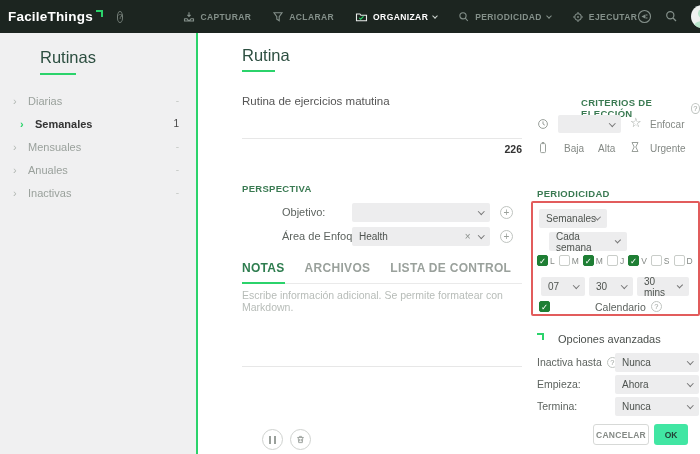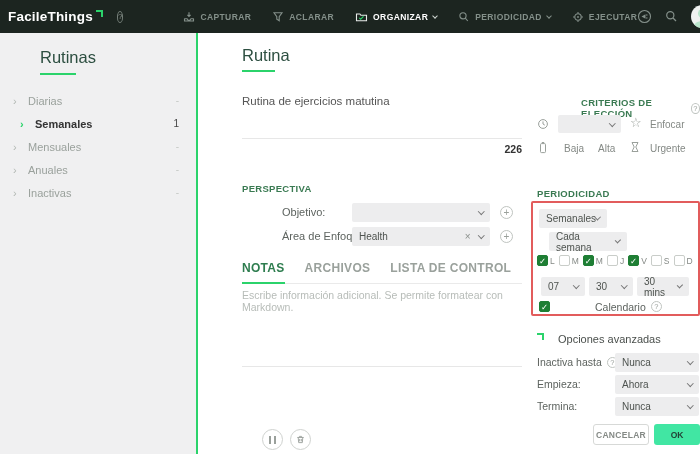--- a/index.html
+++ b/index.html
@@ -94,21 +94,21 @@
   .day { display:flex; align-items:center; margin-right:4px; }
   .day-lbl { font-size:8.5px; color:#848985; margin-left:2px; }
 
   .advanced-head { display:flex; align-items:flex-start; gap:14px; font-size:11px; color:#4a4f4c; cursor:pointer; }
   .advanced-head .corner-mark { border-color:var(--accent,#2bd36b); margin:0; width:7px; height:7px; }
   .opt-lbl { font-size:10.5px; color:#5d635f; display:flex; align-items:center; gap:5px; }
 
   .btn-cancel { position:absolute; top:391px; left:56px; width:56px; height:21px; background:#fff;
                 border:1px solid #d7d9d7; border-radius:3px; font-size:8.5px; font-weight:bold;
                 letter-spacing:.3px; color:#848985; cursor:pointer; }
-  .btn-ok { position:absolute; top:391px; left:117px; width:46px; height:21px;
+  .btn-ok { position:absolute; top:391px; left:117px; width:34px; height:21px;
             background:var(--ok-bg,#41e6a3); border:none; border-radius:3px; font-size:8.5px;
             font-weight:bold; color:#234237; cursor:pointer; }
 
   svg { display:block; }
 </style>
 </head>
 <body>
 
 <div class="app">
 

